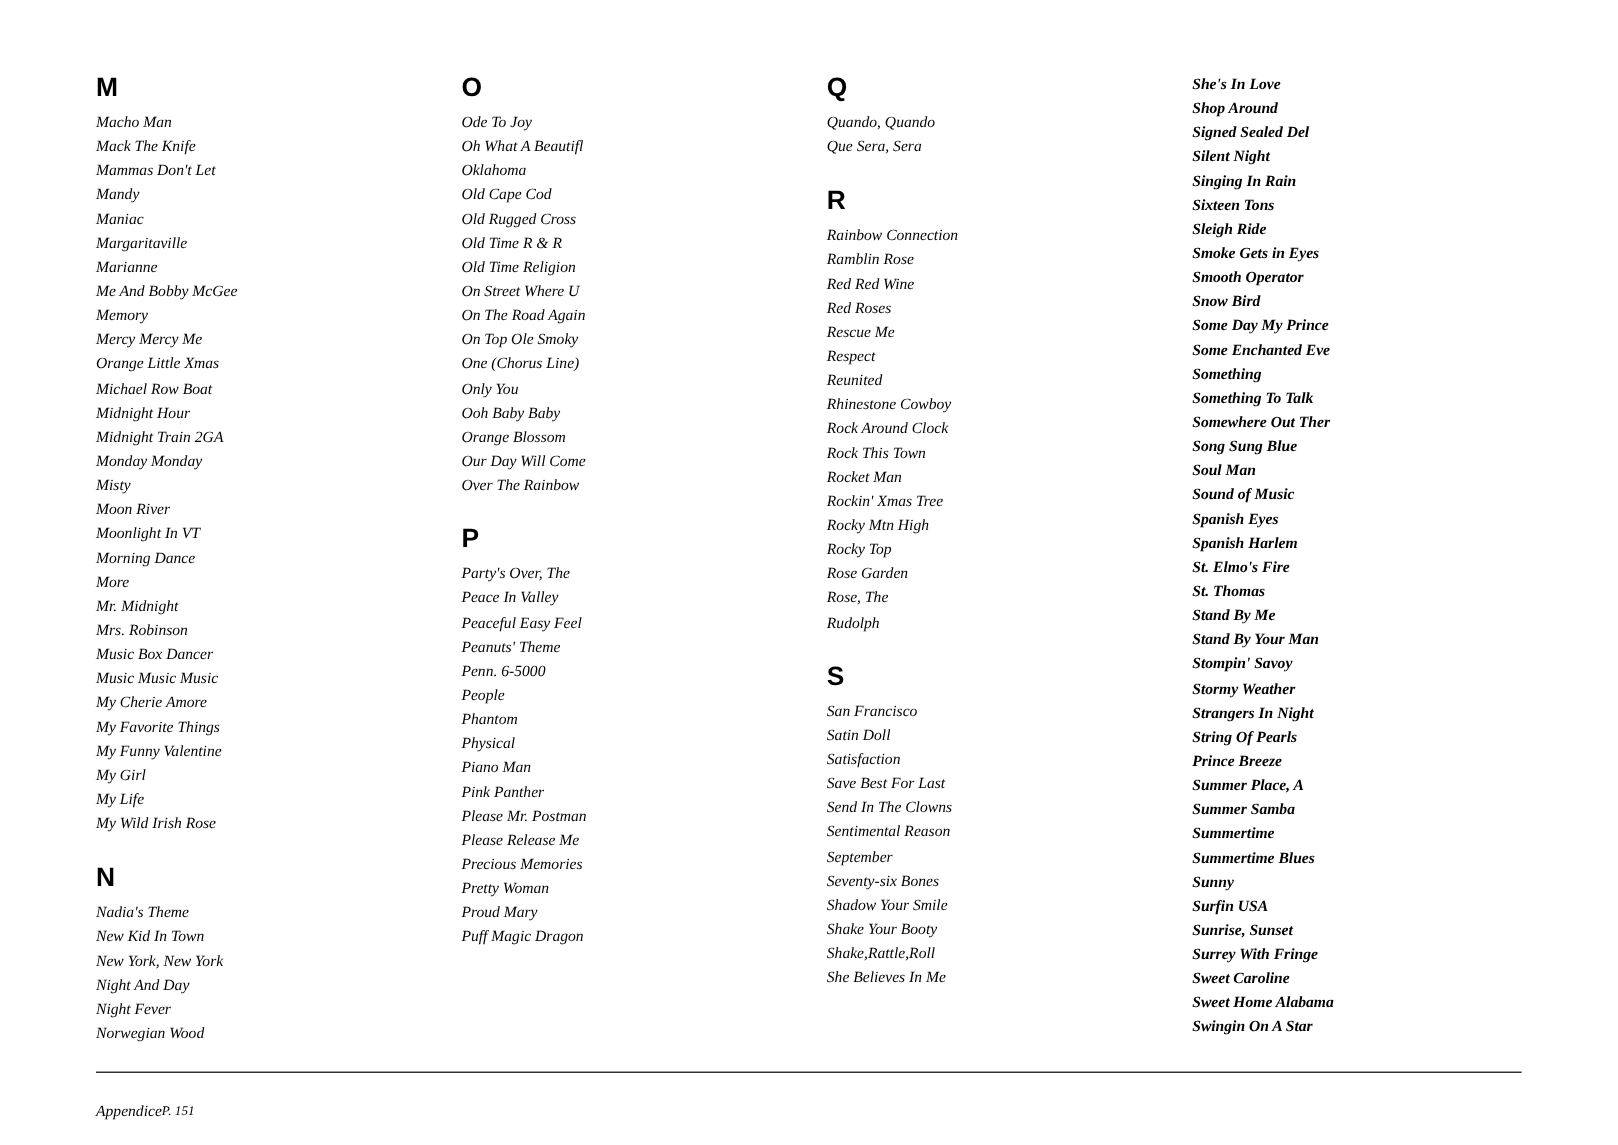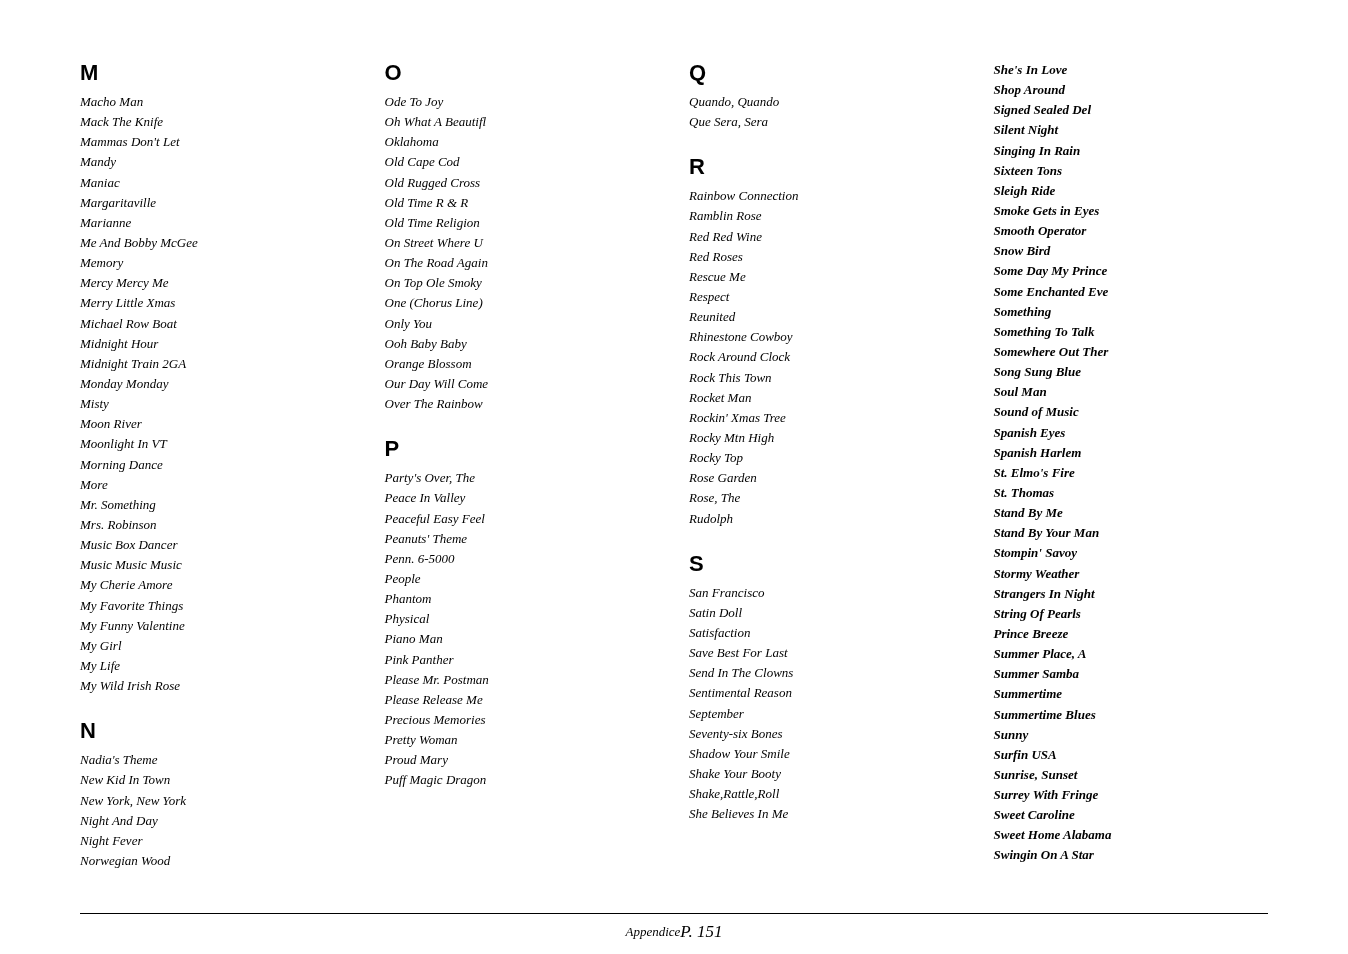--- a/index.html
+++ b/index.html
@@ -44,64 +44,63 @@
       margin-bottom: 22px;
     }
     .song {
       font-style: italic;
       line-height: 1.55;
       display: block;
       font-size: 13px;
     }
     .footer {
       display: flex;
-      justify-content: center;
+      justify-content: flex-start;
       align-items: center;
       border-top: 1px solid #000;
-      padding-top: 8px;
-      margin-top: 20px;
+      padding-top: 24px;
     }
     .footer-left {
       font-style: italic;
       font-size: 13px;
     }
     .footer-right {
       font-style: italic;
-      font-size: 17px;
+      font-size: 11px;
     }
   </style>
 </head>
 <body>
 
 <div class="page">
   <div class="columns">
   <div class="col">
         <div class="section">
           <div class="section-letter">M</div>
           <span class="song">Macho Man</span>
           <span class="song">Mack The Knife</span>
           <span class="song">Mammas Don't Let</span>
           <span class="song">Mandy</span>
           <span class="song">Maniac</span>
           <span class="song">Margaritaville</span>
           <span class="song">Marianne</span>
           <span class="song">Me And Bobby McGee</span>
           <span class="song">Memory</span>
           <span class="song">Mercy Mercy Me</span>
-          <span class="song">Merry Little Xmas</span>
+          <span class="song">Orange Little Xmas</span>
           <span class="song">Michael Row Boat</span>
           <span class="song">Midnight Hour</span>
           <span class="song">Midnight Train 2GA</span>
           <span class="song">Monday Monday</span>
           <span class="song">Misty</span>
           <span class="song">Moon River</span>
           <span class="song">Moonlight In VT</span>
           <span class="song">Morning Dance</span>
           <span class="song">More</span>
-          <span class="song">Mr. Something</span>
+          <span class="song">Mr. Midnight</span>
           <span class="song">Mrs. Robinson</span>
           <span class="song">Music Box Dancer</span>
           <span class="song">Music Music Music</span>
           <span class="song">My Cherie Amore</span>
           <span class="song">My Favorite Things</span>
           <span class="song">My Funny Valentine</span>
           <span class="song">My Girl</span>
           <span class="song">My Life</span>
           <span class="song">My Wild Irish Rose</span>
         </div>

